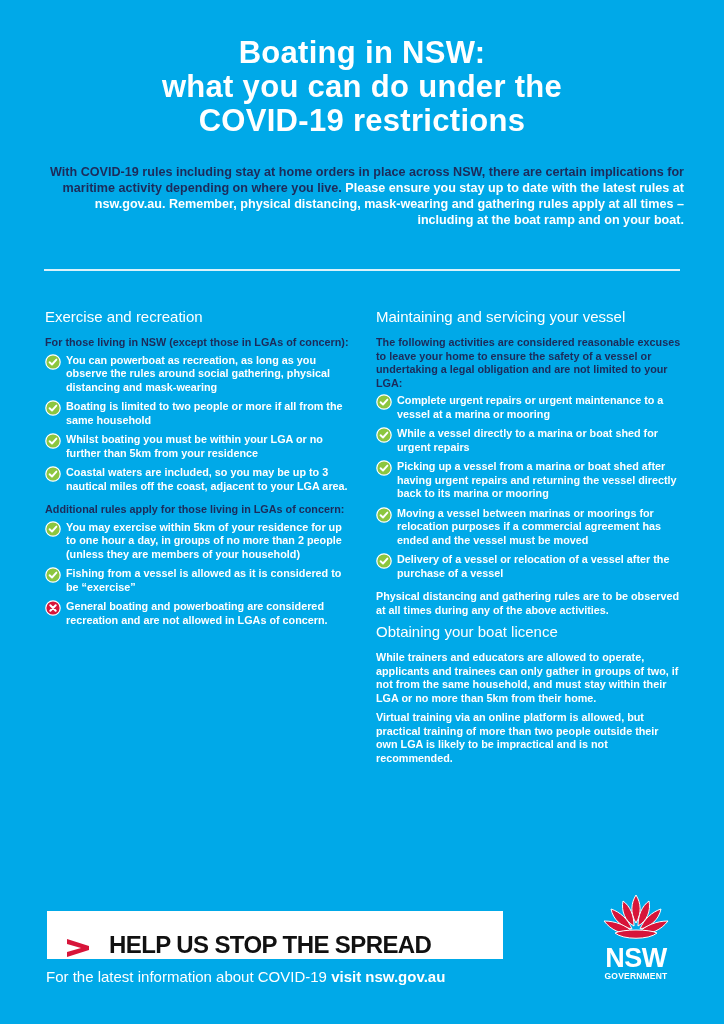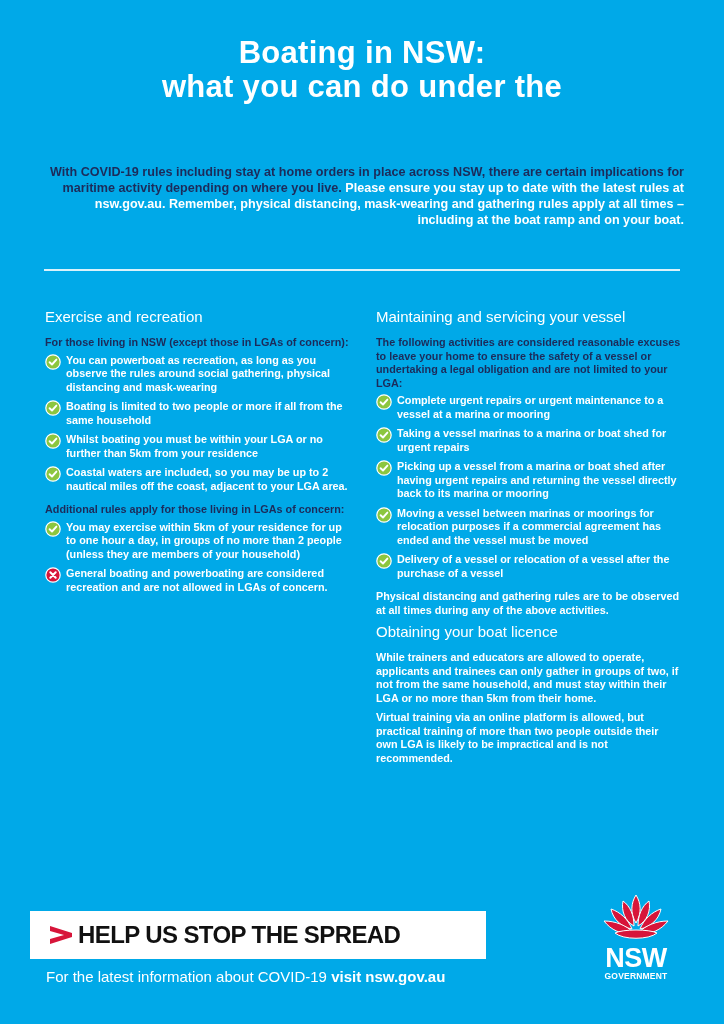--- a/index.html
+++ b/index.html
@@ -40,22 +40,22 @@
   }
   ul { list-style:none; margin:0 0 10px 0; padding:0; }
   li {
     position:relative; padding-left:21px; font-weight:bold;
     font-size:10.8px; line-height:13.5px; margin-bottom:6px;
   }
   li .ico {
     position:absolute; left:0; top:0; width:16px; height:16px;
   }
   .banner {
-    position:absolute; left:30px; top:911px; width:456px; height:48px;
-    background:#ffffff; display:flex; align-items:center;
+    position:absolute; left:47px; top:911px; width:456px; height:48px;
+    background:#ffffff; display:flex; align-items:flex-end;gap:14px;
   }
   .banner .chev { margin-left:20px; width:22px; height:22px; }
   .banner .btext {
     margin-left:6px; color:#111111; font-weight:900; font-size:24px;
     letter-spacing:-0.6px; font-family:"Liberation Sans", sans-serif;
   }
   .footer-line {
     position:absolute; left:46px; top:968px; font-size:15px; line-height:18px;
   }
   .footer-line b { font-weight:bold; }
@@ -65,20 +65,21 @@
   }
   .logo .nsw { font-weight:bold; font-size:27px; line-height:26px; letter-spacing:-0.5px; margin-top:-2px; }
   .logo .gov { font-weight:bold; font-size:8.5px; line-height:10px; letter-spacing:0.2px; }
 </style>
 </head>
 <body>
 
 <div class="title">
   <div>Boating in NSW:</div>
   <div>what you can do under the</div>
+  <div>COVID-19 restrictions</div>
 </div>
 
 <div class="intro"><span class="dark">With COVID-19 rules including stay at home orders in place across NSW, there are certain implications for maritime activity depending on where you live.</span><span> Please ensure you stay up to date with the latest rules at nsw.gov.au. Remember, physical distancing, mask-wearing and gathering rules apply at all times – including at the boat ramp and on your boat.</span></div>
 
 <div class="divider"></div>
 
 <div class="col col-left">
   <h2>Exercise and recreation</h2>
   <p class="subhead">For those living in NSW (except those in LGAs of concern):</p>
   <ul id="list-l1">
@@ -90,47 +91,51 @@
           <circle cx="8" cy="8" r="7.2" fill="#8cc63f" stroke="#ffffff" stroke-width="1.2"></circle>
           <path d="M4.6 8.2 L7 10.5 L11.4 5.6" stroke="#ffffff" stroke-width="1.9" fill="none" stroke-linecap="round" stroke-linejoin="round"></path>
         </svg><span>Boating is limited to two people or more if all from the same household</span></li>
       <li><svg class="ico" viewBox="0 0 16 16">
           <circle cx="8" cy="8" r="7.2" fill="#8cc63f" stroke="#ffffff" stroke-width="1.2"></circle>
           <path d="M4.6 8.2 L7 10.5 L11.4 5.6" stroke="#ffffff" stroke-width="1.9" fill="none" stroke-linecap="round" stroke-linejoin="round"></path>
         </svg><span>Whilst boating you must be within your LGA or no further than 5km from your residence</span></li>
       <li><svg class="ico" viewBox="0 0 16 16">
           <circle cx="8" cy="8" r="7.2" fill="#8cc63f" stroke="#ffffff" stroke-width="1.2"></circle>
           <path d="M4.6 8.2 L7 10.5 L11.4 5.6" stroke="#ffffff" stroke-width="1.9" fill="none" stroke-linecap="round" stroke-linejoin="round"></path>
-        </svg><span>Coastal waters are included, so you may be up to 2 nautical miles off the coast, adjacent to your LGA area.</span></li>
+        </svg><span>Coastal waters are included, so you may be up to 3 nautical miles off the coast, adjacent to your LGA area.</span></li>
     </ul>
   <p class="subhead">Additional rules apply for those living in LGAs of concern:</p>
   <ul id="list-l2">
       <li><svg class="ico" viewBox="0 0 16 16">
           <circle cx="8" cy="8" r="7.2" fill="#8cc63f" stroke="#ffffff" stroke-width="1.2"></circle>
           <path d="M4.6 8.2 L7 10.5 L11.4 5.6" stroke="#ffffff" stroke-width="1.9" fill="none" stroke-linecap="round" stroke-linejoin="round"></path>
         </svg><span>You may exercise within 5km of your residence for up to one hour a day, in groups of no more than 2 people (unless they are members of your household)</span></li>
+      <li><svg class="ico" viewBox="0 0 16 16">
+          <circle cx="8" cy="8" r="7.2" fill="#8cc63f" stroke="#ffffff" stroke-width="1.2"></circle>
+          <path d="M4.6 8.2 L7 10.5 L11.4 5.6" stroke="#ffffff" stroke-width="1.9" fill="none" stroke-linecap="round" stroke-linejoin="round"></path>
+        </svg><span>Fishing from a vessel is allowed as it is considered to be “exercise”</span></li>
       <li><svg class="ico" viewBox="0 0 16 16">
           <circle cx="8" cy="8" r="7.2" fill="#d7153a" stroke="#ffffff" stroke-width="1.2"></circle>
           <path d="M5.3 5.3 L10.7 10.7 M10.7 5.3 L5.3 10.7" stroke="#ffffff" stroke-width="2" stroke-linecap="round"></path>
         </svg><span>General boating and powerboating are considered recreation and are not allowed in LGAs of concern.</span></li>
     </ul>
 </div>
 
 <div class="col col-right">
   <h2>Maintaining and servicing your vessel</h2>
   <p class="subhead">The following activities are considered reasonable excuses to leave your home to ensure the safety of a vessel or undertaking a legal obligation and are not limited to your LGA:</p>
   <ul id="list-r1">
       <li><svg class="ico" viewBox="0 0 16 16">
           <circle cx="8" cy="8" r="7.2" fill="#8cc63f" stroke="#ffffff" stroke-width="1.2"></circle>
           <path d="M4.6 8.2 L7 10.5 L11.4 5.6" stroke="#ffffff" stroke-width="1.9" fill="none" stroke-linecap="round" stroke-linejoin="round"></path>
         </svg><span>Complete urgent repairs or urgent maintenance to a vessel at a marina or mooring</span></li>
       <li><svg class="ico" viewBox="0 0 16 16">
           <circle cx="8" cy="8" r="7.2" fill="#8cc63f" stroke="#ffffff" stroke-width="1.2"></circle>
           <path d="M4.6 8.2 L7 10.5 L11.4 5.6" stroke="#ffffff" stroke-width="1.9" fill="none" stroke-linecap="round" stroke-linejoin="round"></path>
-        </svg><span>Taking a vessel marinas to a marina or boat shed for urgent repairs</span></li>
+        </svg><span>While a vessel directly to a marina or boat shed for urgent repairs</span></li>
       <li><svg class="ico" viewBox="0 0 16 16">
           <circle cx="8" cy="8" r="7.2" fill="#8cc63f" stroke="#ffffff" stroke-width="1.2"></circle>
           <path d="M4.6 8.2 L7 10.5 L11.4 5.6" stroke="#ffffff" stroke-width="1.9" fill="none" stroke-linecap="round" stroke-linejoin="round"></path>
         </svg><span>Picking up a vessel from a marina or boat shed after having urgent repairs and returning the vessel directly back to its marina or mooring</span></li>
       <li><svg class="ico" viewBox="0 0 16 16">
           <circle cx="8" cy="8" r="7.2" fill="#8cc63f" stroke="#ffffff" stroke-width="1.2"></circle>
           <path d="M4.6 8.2 L7 10.5 L11.4 5.6" stroke="#ffffff" stroke-width="1.9" fill="none" stroke-linecap="round" stroke-linejoin="round"></path>
         </svg><span>Moving a vessel between marinas or moorings for relocation purposes if a commercial agreement has ended and the vessel must be moved</span></li>
       <li><svg class="ico" viewBox="0 0 16 16">
           <circle cx="8" cy="8" r="7.2" fill="#8cc63f" stroke="#ffffff" stroke-width="1.2"></circle>

